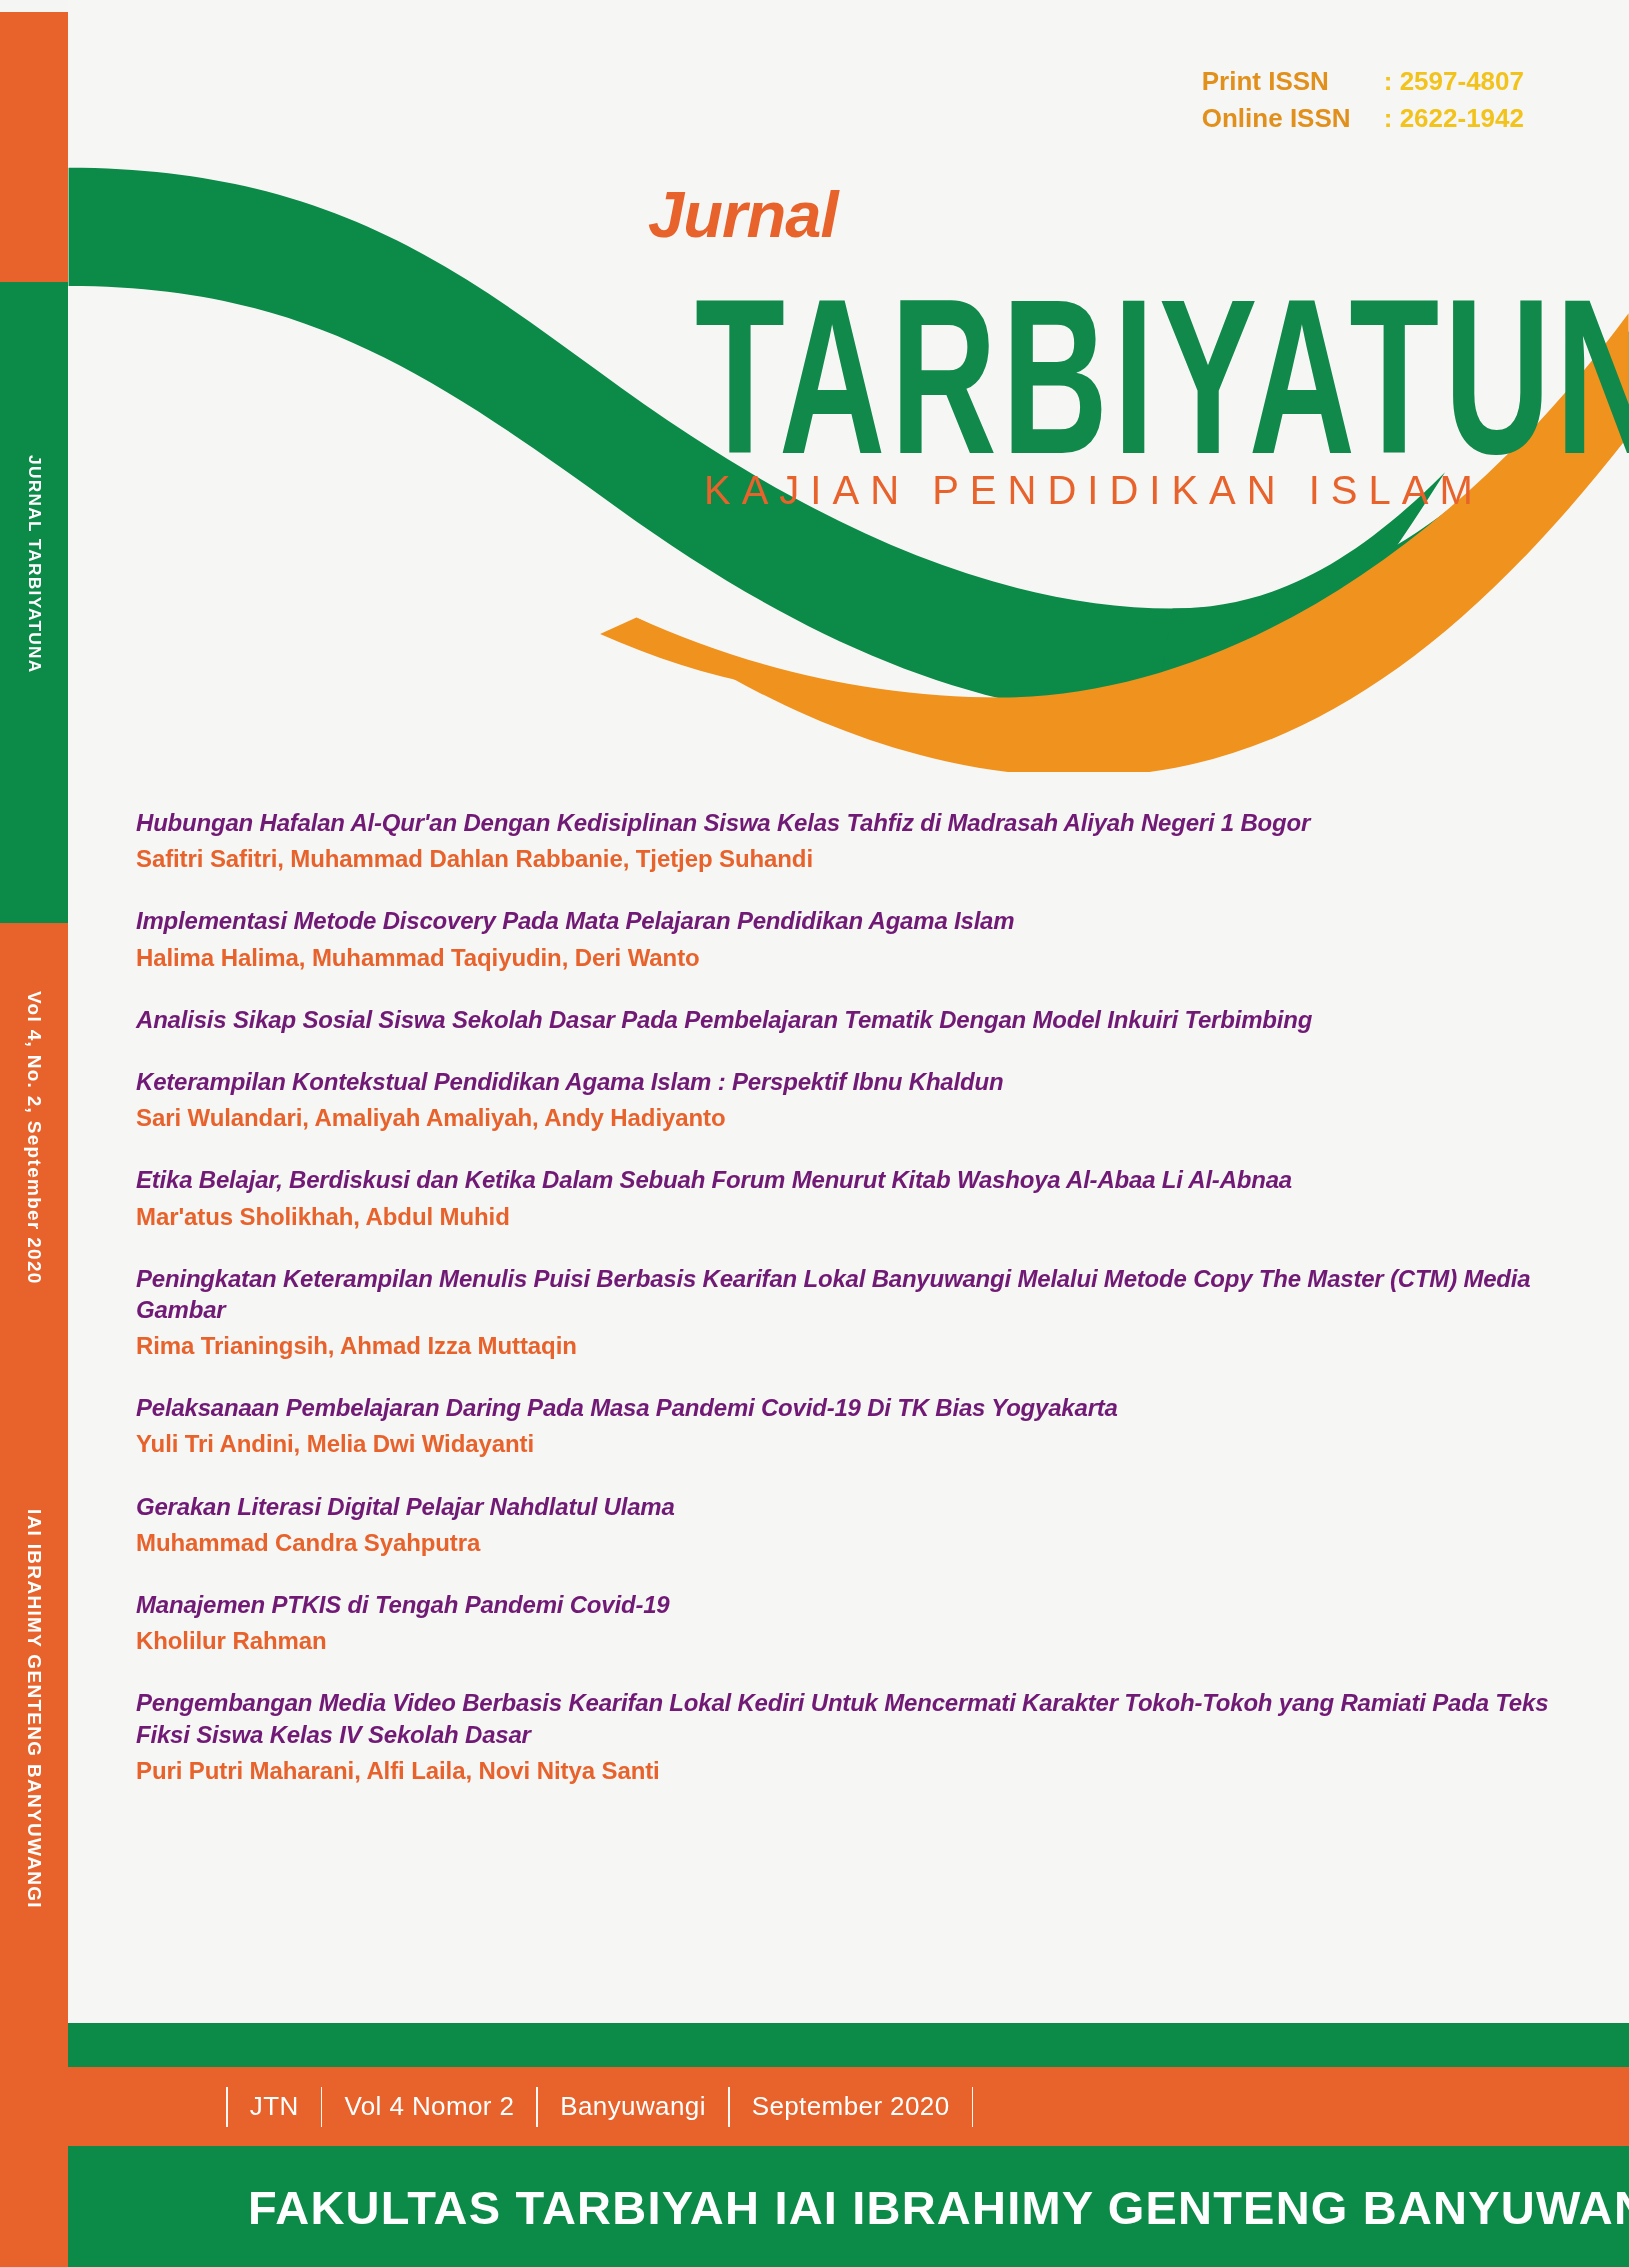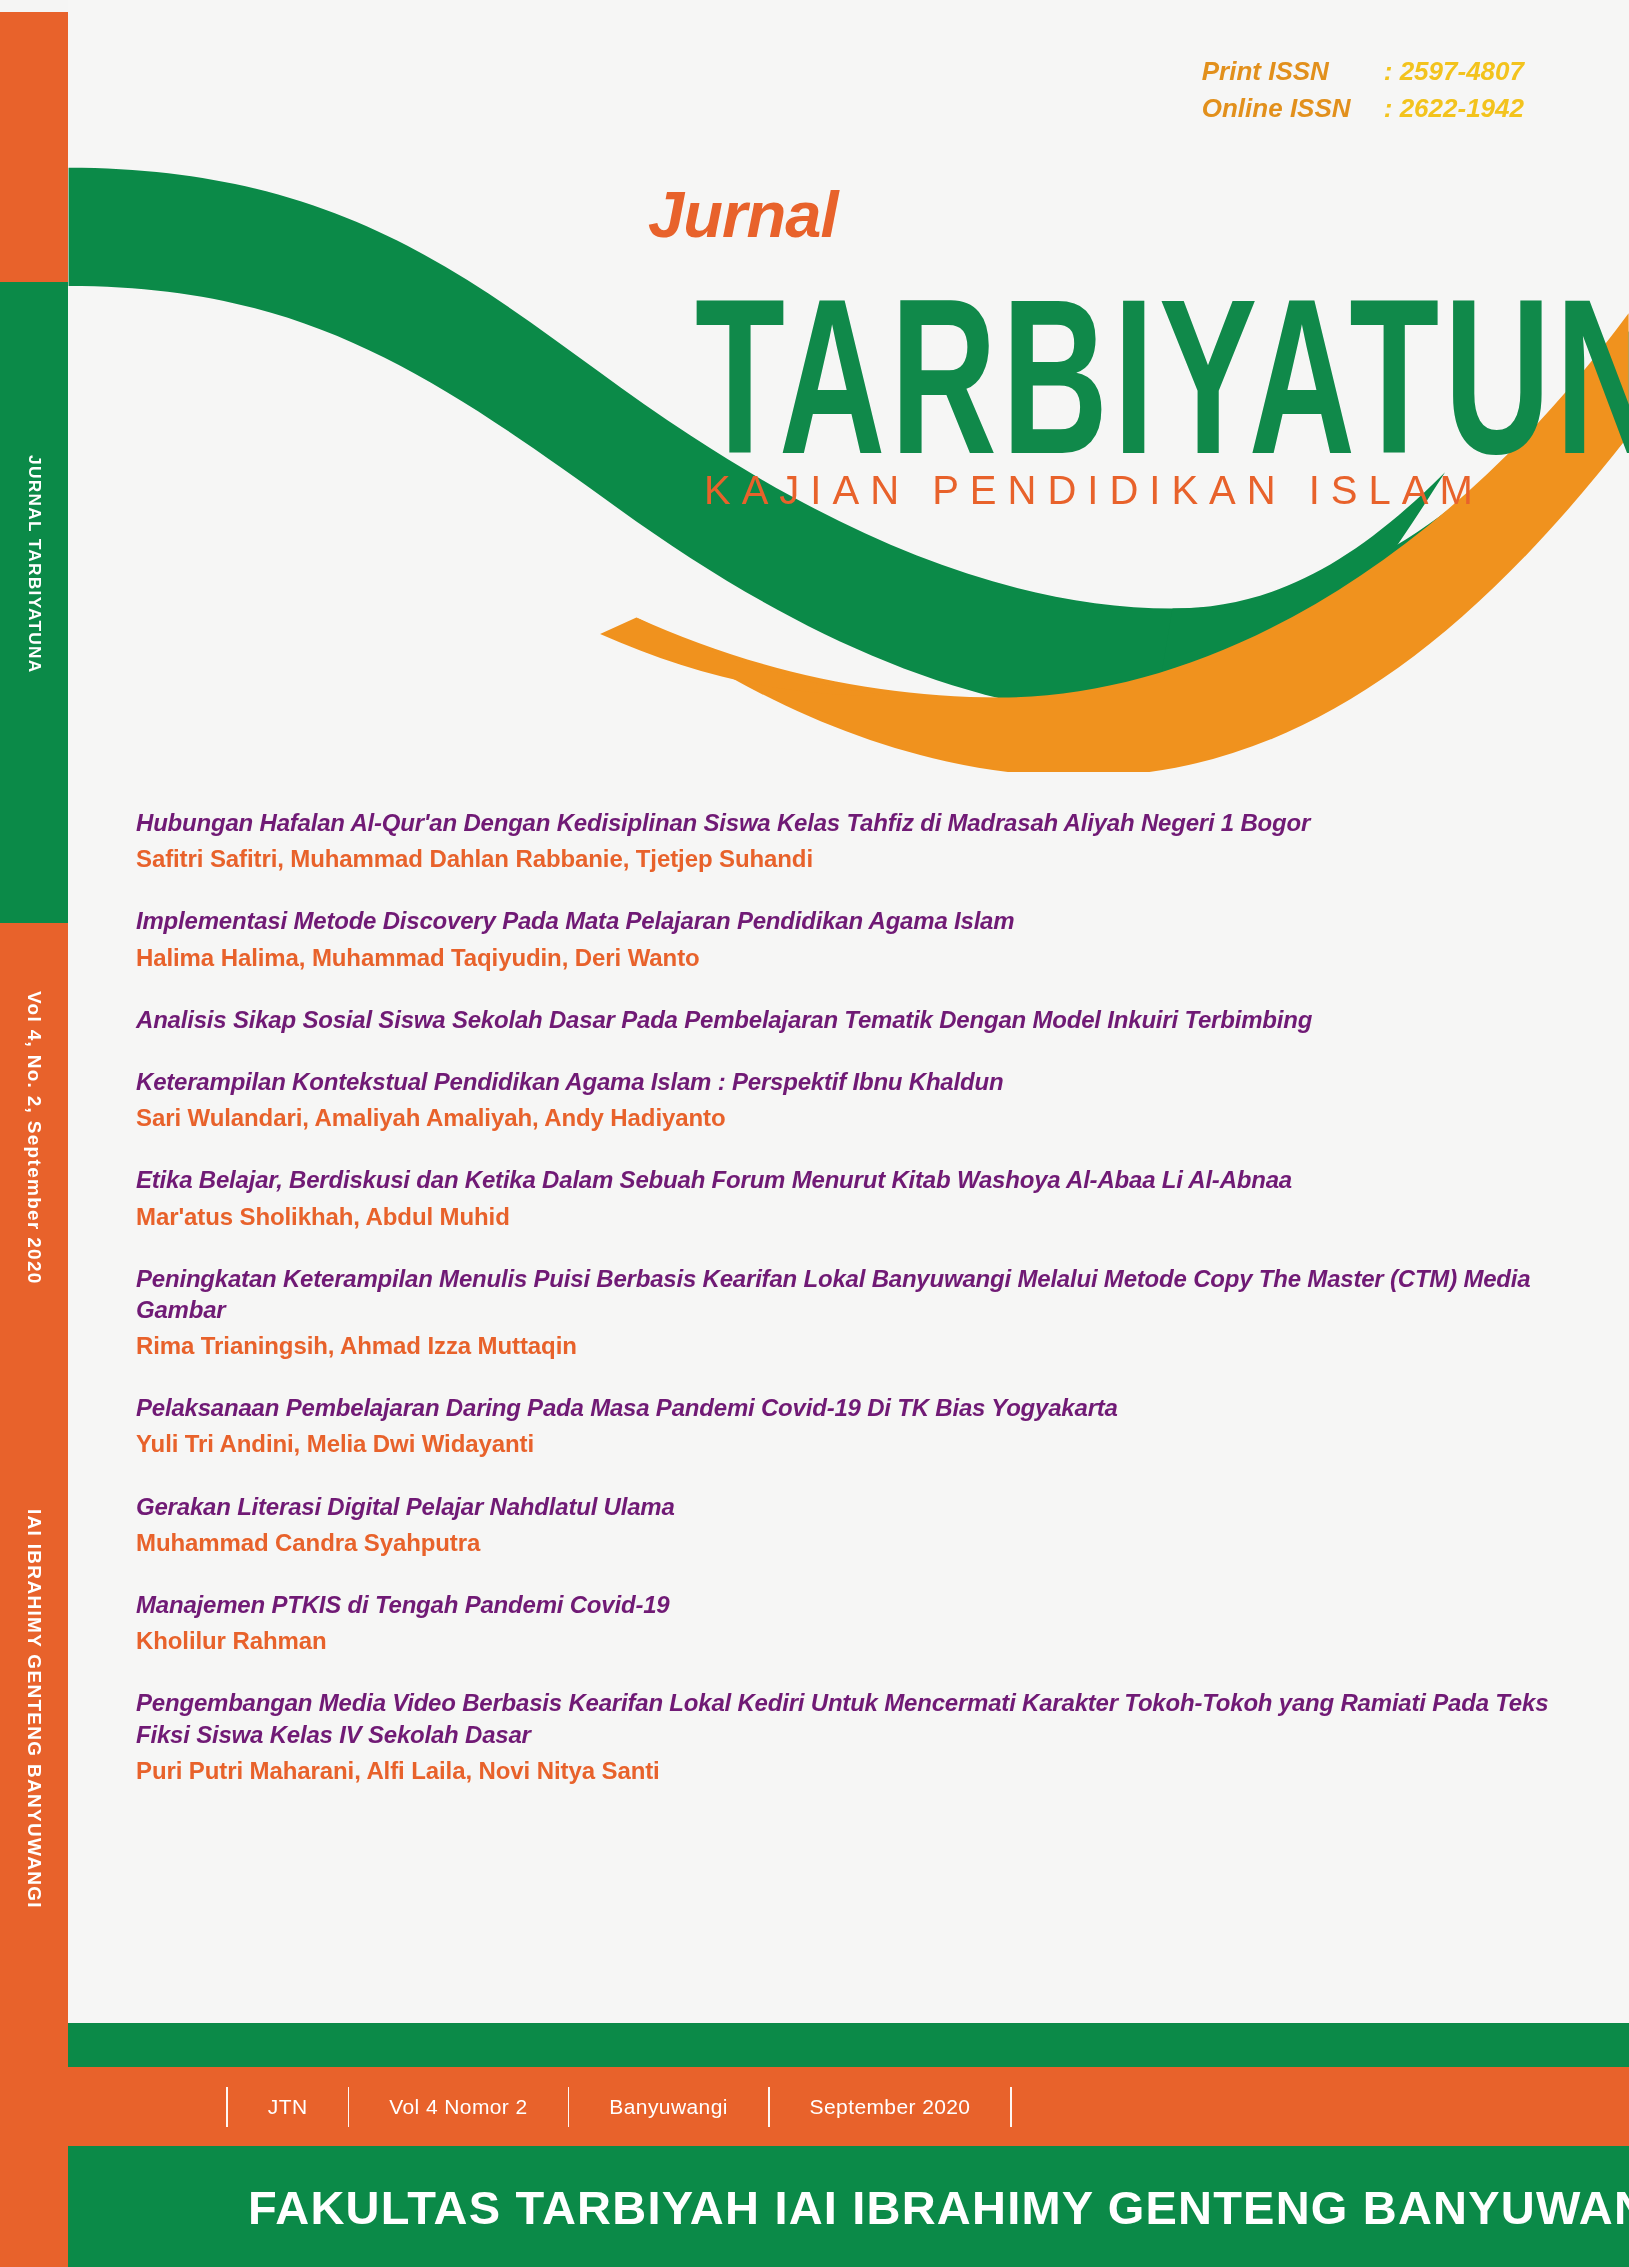--- a/index.html
+++ b/index.html
@@ -45,23 +45,22 @@
     background:#f6f6f5;
   }
 
   
   .waves{position:absolute;left:0;top:136px;width:1629px;height:636px;}
   .waves svg{display:block;}
 
   
   .issn{
     position:absolute;
-    right:105px;top:53px;
+    right:105px;top:63px;
     text-align:left;
-    font-style:italic;
     font-weight:bold;
     line-height:1.42;
   }
   .issn-row{display:flex;white-space:nowrap;font-size:26px;}
   .issn-lbl{color:#e2901c;}
   .issn-lbl.w{width:182px;display:inline-block;}
   .issn-val{color:#f3c31d;}
 
   
   .masthead{position:absolute;left:68px;top:0;width:1561px;}
@@ -116,25 +115,24 @@
   .bar-green-1{top:2023px;height:44px;background:#0b8a48;}
   .bar-orange{top:2067px;height:79px;background:#e8622b;
               display:flex;align-items:center;justify-content:flex-start;}
   .bar-green-2{top:2146px;height:122px;background:#0b8a48;
               display:flex;align-items:center;justify-content:flex-start;}
 
   .issue-line{
     display:flex;align-items:center;
     margin-left:136px;
     color:#ffffff;
-    font-size:21px;
+    font-size:26px;
     font-weight:500;
     letter-spacing:0.4px;
     white-space:nowrap;
-    gap:18px;
   }
   .issue-line .sep{
     display:inline-block;
     width:1.8px;height:40px;
     background:#ffffff;
     margin:0 22px;
     opacity:.95;
   }
   .faculty{
     margin-left:180px;

